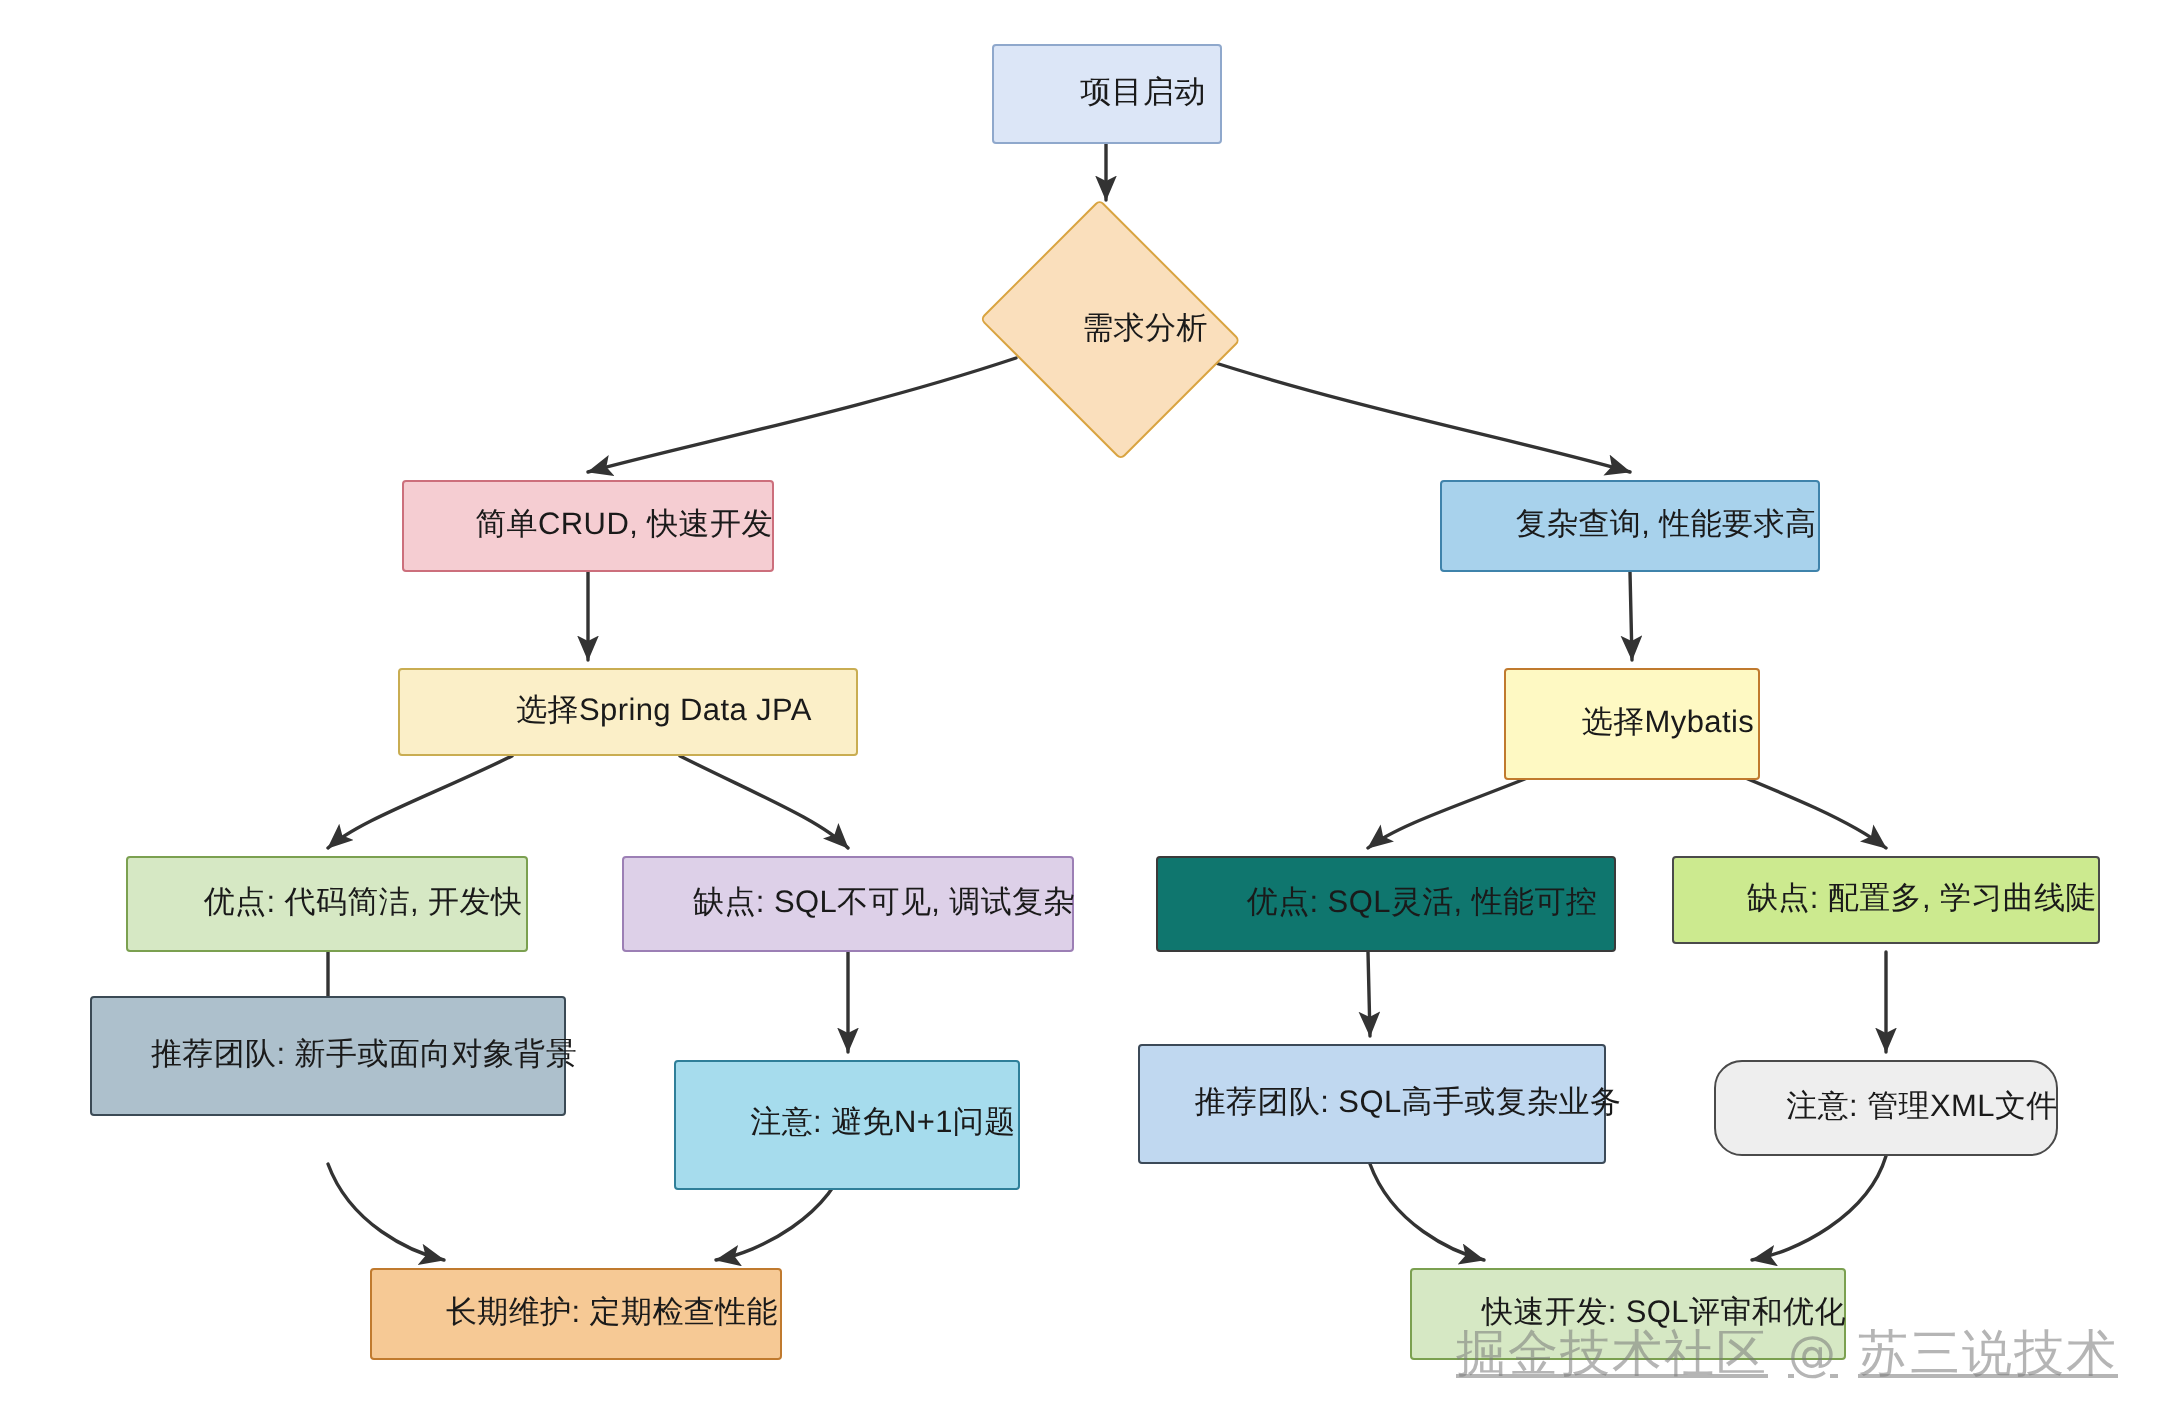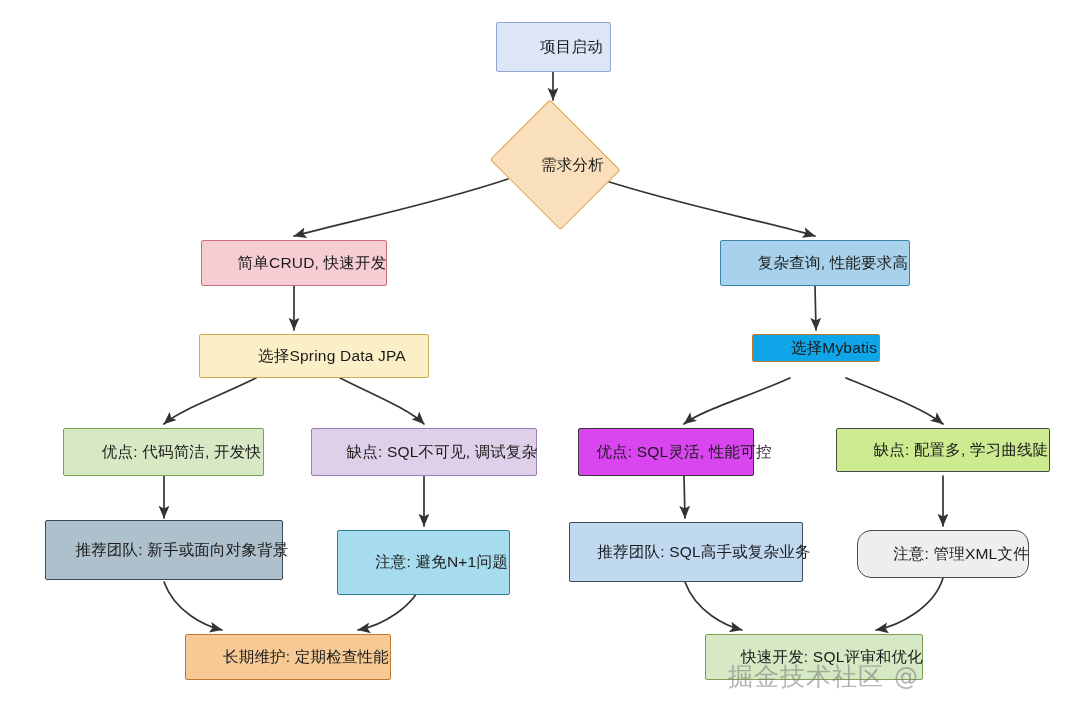--- a/index.html
+++ b/index.html
@@ -122,53 +122,54 @@
       </div>
       <div class="node rect" style="left: 201px; top: 240px; width: 186px; height: 46px; background: rgb(245, 205, 210); border-color: rgb(204, 111, 124);">
         <span>简单CRUD, 快速开发</span>
       </div>
       <div class="node rect" style="left: 720px; top: 240px; width: 190px; height: 46px; background: rgb(168, 210, 236); border-color: rgb(63, 131, 171);">
         <span>复杂查询, 性能要求高</span>
       </div>
       <div class="node rect" style="left: 199px; top: 334px; width: 230px; height: 44px; background: rgb(251, 239, 200); border-color: rgb(201, 173, 82);">
         <span>选择Spring Data JPA</span>
       </div>
-      <div class="node rect" style="left: 752px; top: 334px; width: 128px; height: 28px; background: #0ea5e9; border-color: rgb(192, 122, 46);">
+      <div class="node rect" style="left: 752px; top: 334px; width: 128px; height: 56px; background: #fef9c3; border-color: rgb(192, 122, 46);">
         <span>选择Mybatis</span>
       </div>
       <div class="node rect" style="left: 63px; top: 428px; width: 201px; height: 48px; background: rgb(214, 232, 196); border-color: rgb(123, 160, 80);">
         <span>优点: 代码简洁, 开发快</span>
       </div>
       <div class="node rect" style="left: 311px; top: 428px; width: 226px; height: 48px; background: rgb(221, 208, 232); border-color: rgb(156, 127, 181);">
         <span>缺点: SQL不可见, 调试复杂</span>
       </div>
-      <div class="node rect" style="left: 578px; top: 428px; width: 176px; height: 48px; background: #d946ef; border-color: rgb(58, 58, 58);">
+      <div class="node rect" style="left: 578px; top: 428px; width: 230px; height: 48px; background: #0f766e; border-color: rgb(58, 58, 58);">
         <span>优点: SQL灵活, 性能可控</span>
       </div>
       <div class="node rect" style="left: 836px; top: 428px; width: 214px; height: 44px; background: rgb(204, 234, 143); border-color: rgb(74, 74, 74);">
         <span>缺点: 配置多, 学习曲线陡</span>
       </div>
-      <div class="node rect" style="left: 45px; top: 520px; width: 238px; height: 60px; background: rgb(173, 192, 204); border-color: rgb(59, 74, 85);">
+      <div class="node rect" style="left: 45px; top: 498px; width: 238px; height: 60px; background: rgb(173, 192, 204); border-color: rgb(59, 74, 85);">
         <span>推荐团队: 新手或面向对象背景</span>
       </div>
       <div class="node rect" style="left: 337px; top: 530px; width: 173px; height: 65px; background: rgb(166, 220, 237); border-color: rgb(47, 127, 153);">
         <span>注意: 避免N+1问题</span>
       </div>
       <div class="node rect" style="left: 569px; top: 522px; width: 234px; height: 60px; background: rgb(192, 216, 240); border-color: rgb(60, 74, 88);">
         <span>推荐团队: SQL高手或复杂业务</span>
       </div>
       <div class="node rect" style="left: 857px; top: 530px; width: 172px; height: 48px; background: rgb(238, 238, 238); border-color: rgb(74, 74, 74); border-radius: 14px;">
         <span>注意: 管理XML文件</span>
       </div>
       <div class="node rect" style="left: 185px; top: 634px; width: 206px; height: 46px; background: rgb(246, 201, 149); border-color: rgb(192, 122, 46);">
         <span>长期维护: 定期检查性能</span>
       </div>
       <div class="node rect" style="left: 705px; top: 634px; width: 218px; height: 46px; background: rgb(214, 232, 196); border-color: rgb(123, 160, 80);">
         <span>快速开发: SQL评审和优化</span>
       </div>
     </div>
 
-  <div class="watermark" style="left: 728px; top: 660px;">
+  <div class="watermark" style="left: 728px; top: 660px; text-decoration: underline;">
     <span>掘金技术社区</span>
     <span class="wm-at">@</span>
+    <span>苏三说技术</span>
   </div>
 
 </div>
 
 </body></html>

